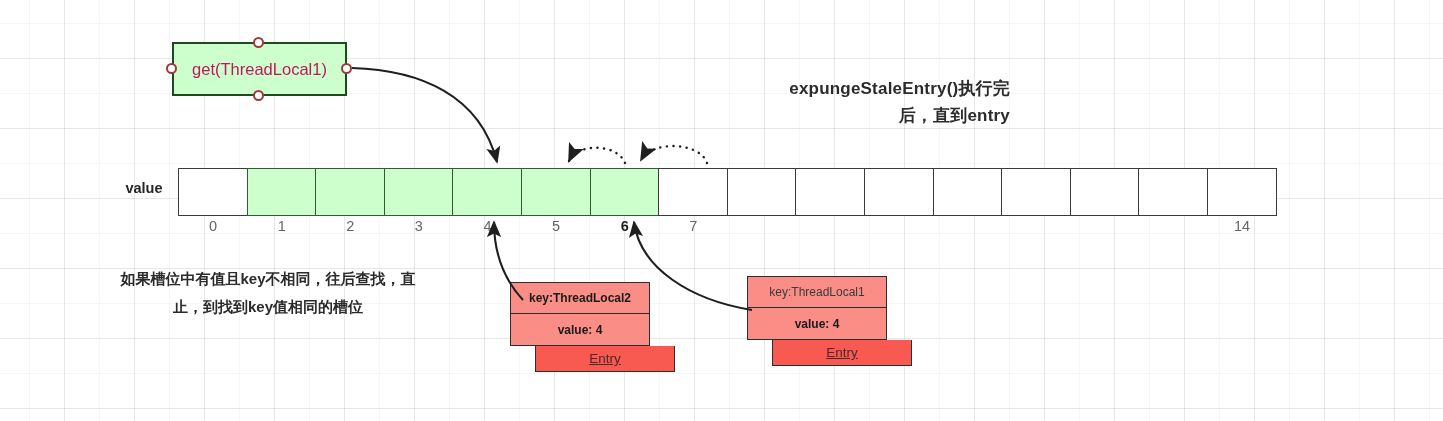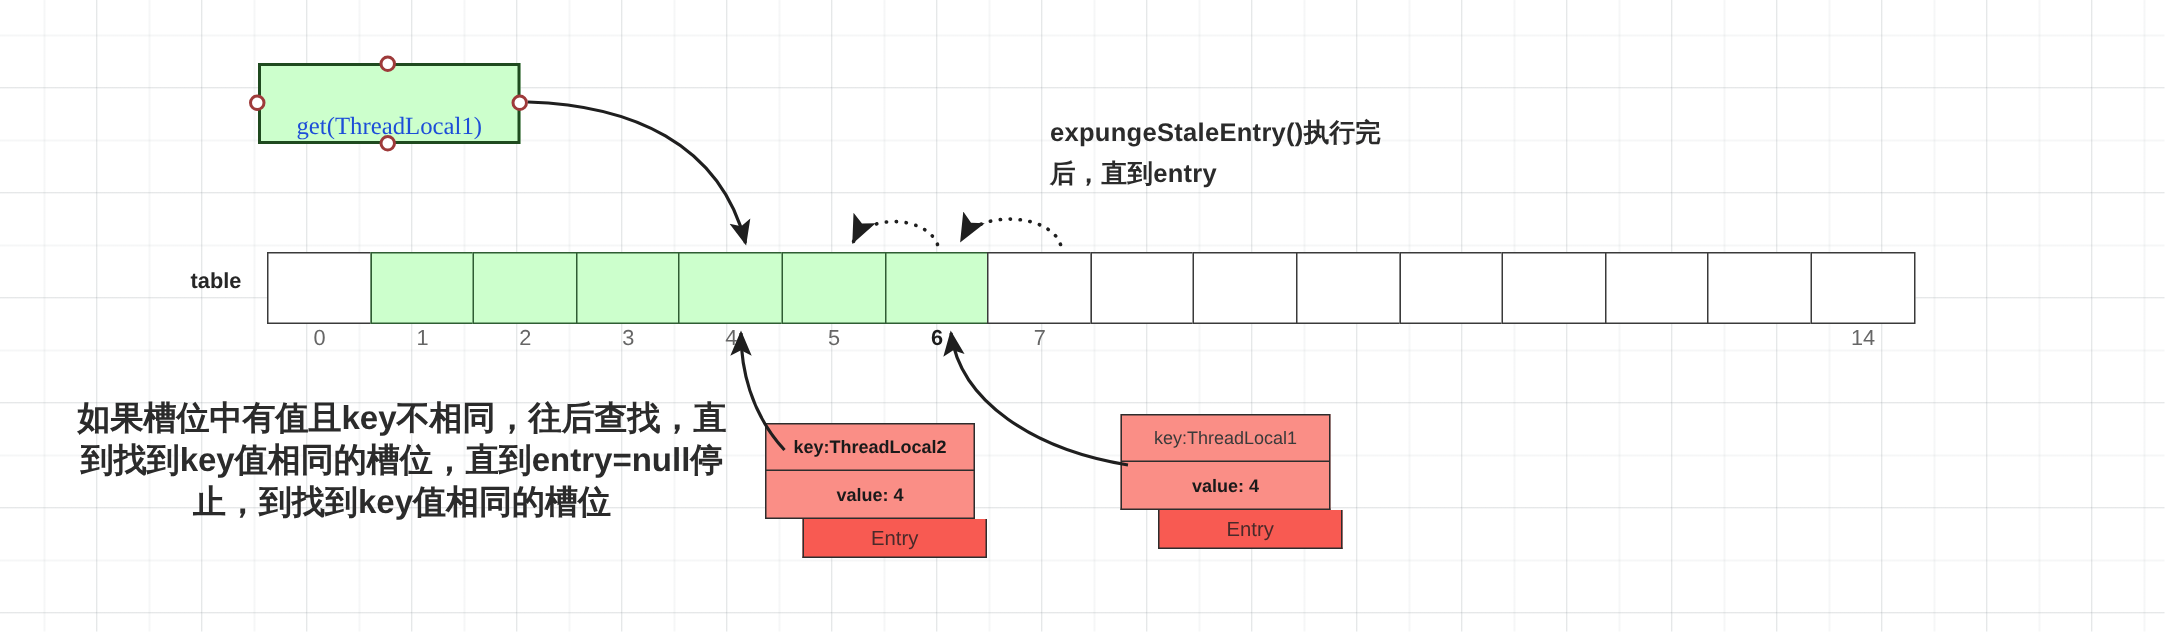--- a/index.html
+++ b/index.html
@@ -21,36 +21,36 @@
     background-size:70px 70px,70px 70px,35px 35px,35px 35px;
     background-position:-6px -12px,-6px -12px,-6px -12px,-6px -12px;
   }
   svg.overlay{position:absolute;left:0;top:0;width:1443px;height:421px;pointer-events:none;}
 
   
   .get-node{
     position:absolute;left:172px;top:42px;width:175px;height:54px;
     background:#ccffcc;border:2px solid #1f4a1f;
     box-sizing:border-box;
-    display:flex;align-items:flex-end;justify-content:center;
-    font-size:16.5px;color:#1d4ed8;font-family:Liberation Serif, serif;
+    display:flex;align-items:center;justify-content:center;
+    font-size:16.5px;color:#be185d;
   }
   .port{
     position:absolute;width:11px;height:11px;border-radius:50%;
     background:#ffffff;border:2px solid #9e3a3a;box-sizing:border-box;
   }
   .port.left{left:166px;top:63px;}
   .port.right{left:341px;top:63px;}
   .port.top{left:253px;top:37px;}
   .port.bottom{left:253px;top:90px;}
 
   
   .title-text{
     position:absolute;left:700px;top:75px;width:310px;
-    text-align:left;font-size:17px;font-weight:bold;color:#2b2b2b;
+    text-align:right;font-size:17px;font-weight:bold;color:#2b2b2b;
     line-height:27px;letter-spacing:0.2px;
   }
 
   
   .table-label{
     position:absolute;left:110px;top:180px;width:68px;
     text-align:center;font-size:14.5px;font-weight:bold;color:#262626;
   }
   .table-row{
     position:absolute;left:178px;top:168px;height:48px;
@@ -65,61 +65,61 @@
   .idx-row{position:absolute;left:178px;top:218px;height:22px;}
   .idx{
     position:absolute;top:0;width:70.2px;text-align:center;
     font-size:14.5px;color:#666666;
   }
   .idx.bold{font-weight:bold;color:#1d1d1d;}
 
   
   .note-text{
     position:absolute;left:48px;top:265px;width:440px;
-    text-align:center;font-size:22px;font-weight:bold;color:#2b2b2b;
+    text-align:center;font-size:15px;font-weight:bold;color:#2b2b2b;
     line-height:28px;
   }
 
   
   .entry-group{position:absolute;}
   .entry-key,.entry-value{
     box-sizing:border-box;border:1.8px solid #2d2d2d;
     background:#fa8e86;width:140px;height:32px;
     display:flex;align-items:center;justify-content:center;
     font-size:12px;color:#1a1a1a;
   }
   .entry-value{border-top:none;font-weight:bold;}
   .entry-key.bold{font-weight:bold;}
   .entry-key.plain{font-weight:normal;color:#3a3a3a;}
   .entry-bar{
     box-sizing:border-box;border:1.8px solid #2d2d2d;border-top:none;
-    background:#f85a52;width:123px;height:26px;margin-left:25px;
+    background:#f85a52;width:140px;height:26px;margin-left:25px;
     display:flex;align-items:center;justify-content:center;
-    font-size:13.5px;color:#4a2a2a;
+    font-size:13.5px;color:#4a2a2a;text-decoration:underline;
   }
 </style>
 </head>
 <body>
 
 <div id="canvas">
 
   <div class="get-node">
     <span>get(ThreadLocal1)</span>
   </div>
   <div class="port top"></div>
   <div class="port bottom"></div>
   <div class="port left"></div>
   <div class="port right"></div>
 
   <div class="title-text">
     <div>expungeStaleEntry()执行完</div>
     <div>后，直到entry</div>
   </div>
 
-  <div class="table-label">table</div>
+  <div class="table-label">value</div>
   <div class="table-row" id="table-row">
       <div class="cell"></div>
       <div class="cell green"></div>
       <div class="cell green"></div>
       <div class="cell green"></div>
       <div class="cell green"></div>
       <div class="cell green"></div>
       <div class="cell green"></div>
       <div class="cell"></div>
       <div class="cell"></div>
@@ -138,21 +138,20 @@
       <div class="idx" style="left: 205.8px;">3</div>
       <div class="idx" style="left: 274.4px;">4</div>
       <div class="idx" style="left: 343px;">5</div>
       <div class="idx bold" style="left: 411.6px;">6</div>
       <div class="idx" style="left: 480.2px;">7</div>
       <div class="idx" style="left: 1029px;">14</div>
     </div>
 
   <div class="note-text">
     <div>如果槽位中有值且key不相同，往后查找，直</div>
-    <div>到找到key值相同的槽位，直到entry=null停</div>
     <div>止，到找到key值相同的槽位</div>
   </div>
 
   <div class="entry-group" style="left:510px;top:282px;">
     <div class="entry-key bold">key:ThreadLocal2</div>
     <div class="entry-value">value: 4</div>
     <div class="entry-bar">Entry</div>
   </div>
 
   <div class="entry-group" style="left:747px;top:276px;">

